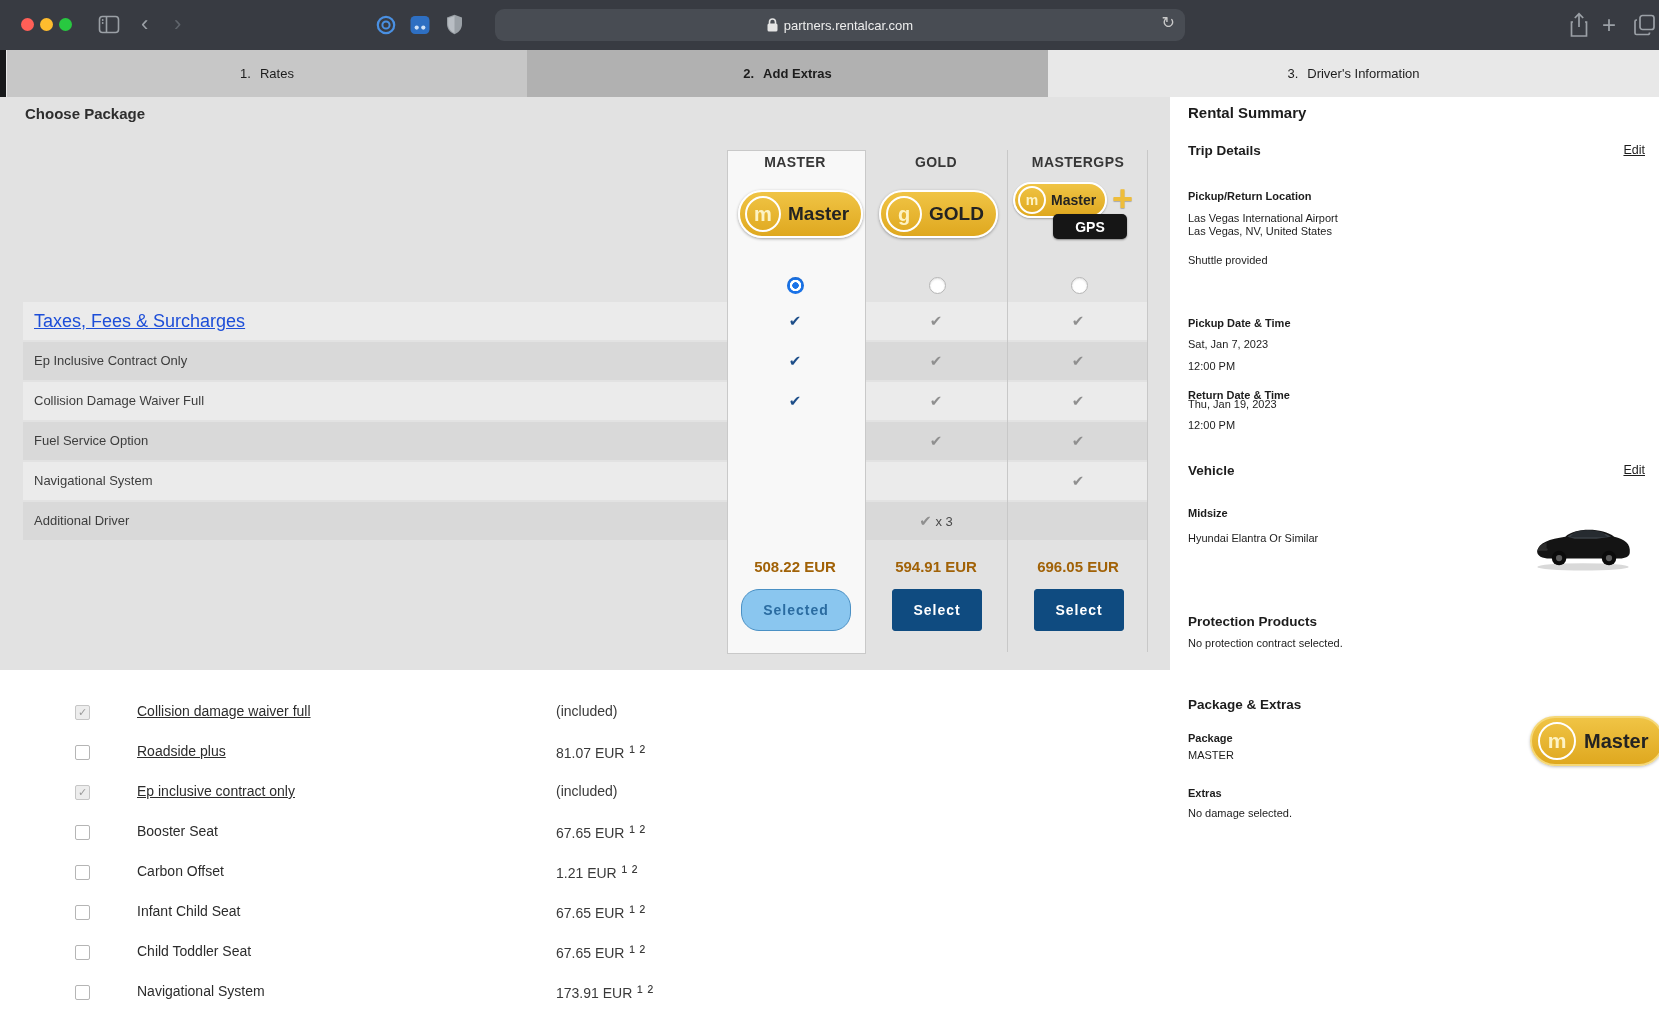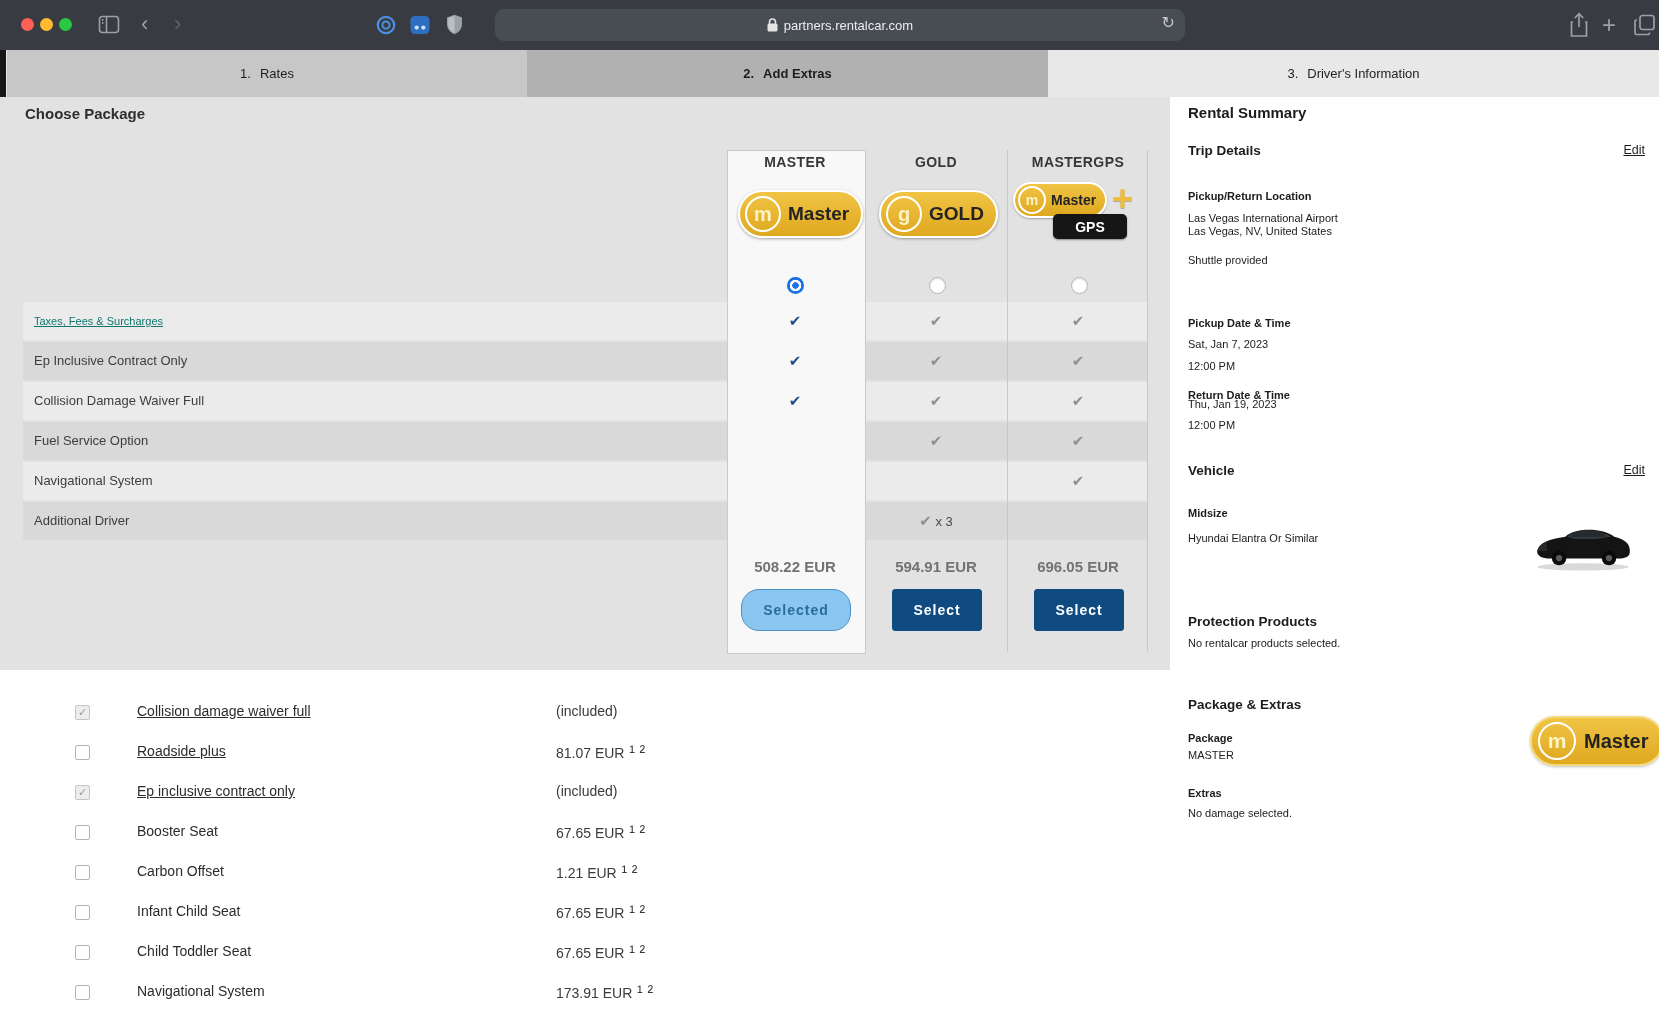--- a/index.html
+++ b/index.html
@@ -59,28 +59,28 @@
   
   .pkg-radio{position:absolute;top:180px;width:15px;height:15px;border-radius:50%;z-index:3;
          background:#fff;border:1px solid #b5b5b5;box-shadow:inset 0 1px 2px rgba(0,0,0,.12);}
   .pkg-radio.on{border:none;width:17px;height:17px;
          background:radial-gradient(circle,#1a73e8 0 3px,#ffffff 3.5px 5.5px,#1a73e8 6px 100%);}
   
   .pkg-row{position:absolute;left:23px;width:1125px;height:38px;}
   .pkg-row.light{background:#ebebeb;}
   .pkg-row.dark{background:#d9d9d9;}
   .pkg-row-label{position:absolute;left:11px;top:0;line-height:38px;font-size:13px;color:#3d3d3d;}
-  .pkg-row-label.rowlink{font-size:11px;color:#0f766e;text-decoration:underline;cursor:pointer;}
+  .pkg-row-label.rowlink{font-size:18px;color:#1d4ed8;text-decoration:underline;cursor:pointer;}
   .pkg-cell{position:absolute;top:0;width:80px;text-align:center;line-height:38px;font-size:15px;
          color:#8f8f8f;z-index:3;}
   .pkg-cell.navy{color:#1d4e89;}
   .pkg-cell .cellnote{font-size:13px;color:#4a4a4a;}
   
   .pkg-price{position:absolute;top:461px;width:160px;text-align:center;font-size:15px;font-weight:bold;
-         color:#737373;z-index:3;}
+         color:#a16207;z-index:3;}
   .pkg-btn{position:absolute;top:492px;height:40px;z-index:3;border-radius:3px;display:flex;align-items:center;
          justify-content:center;font-size:14px;font-weight:bold;letter-spacing:1px;cursor:pointer;}
   .pkg-btn.sel{background:#8ac6ef;border:1px solid #4a90c4;color:#2a6ba0;}
   .pkg-btn.unsel{background:#0f4b80;border:1px solid #0f4b80;color:#ffffff;}
   
   .whitebelow{position:absolute;left:0;top:670px;width:1170px;height:348px;background:#ffffff;}
   .extra-row{position:absolute;left:0;width:1170px;height:30px;}
   .extra-check{position:absolute;left:75px;top:8px;width:13px;height:13px;border:1px solid #b5b5b5;
          border-radius:2px;background:#fff;font-size:11px;line-height:13px;text-align:center;color:#9a9a9a;cursor:pointer;}
   .extra-check.checked{background:#ededed;border-color:#c6c6c6;}
@@ -324,21 +324,21 @@
     <path d="M75 49 L84 39 C100 33 124 34 138 40 L147 49 Z" fill="#262b30"></path>
     <path d="M12 76 C13 68 20 62 30 59 L30 70 C22 72 15 74 12 78 Z" fill="#2b2b2b"></path>
     <circle cx="54" cy="89" r="14" fill="#0b0b0b"></circle>
       <circle cx="54" cy="89" r="6" fill="#5b5b5b"></circle>
     <circle cx="150" cy="89" r="14" fill="#0b0b0b"></circle>
       <circle cx="150" cy="89" r="6" fill="#5b5b5b"></circle>
     <rect x="14" y="70" width="18" height="5" rx="2" fill="#2e2e2e"></rect>
   </svg>
 
   <div class="sb h2" style="top:517px;">Protection Products</div>
-  <div class="sb" style="top:540px;">No rentalcar products selected.</div>
+  <div class="sb" style="top:540px;">No protection contract selected.</div>
 
   <div class="sb h2" style="top:600px;">Package &amp; Extras</div>
   <div class="sb b" style="top:635px;">Package</div>
   <div class="sb" style="top:652px;">MASTER</div>
   <div class="sb b" style="top:690px;">Extras</div>
   <div class="sb" style="top:710px;">No damage selected.</div>
 
   <div class="sb-badge">
     <span class="circ">m</span>
     <span class="btext">Master</span>

